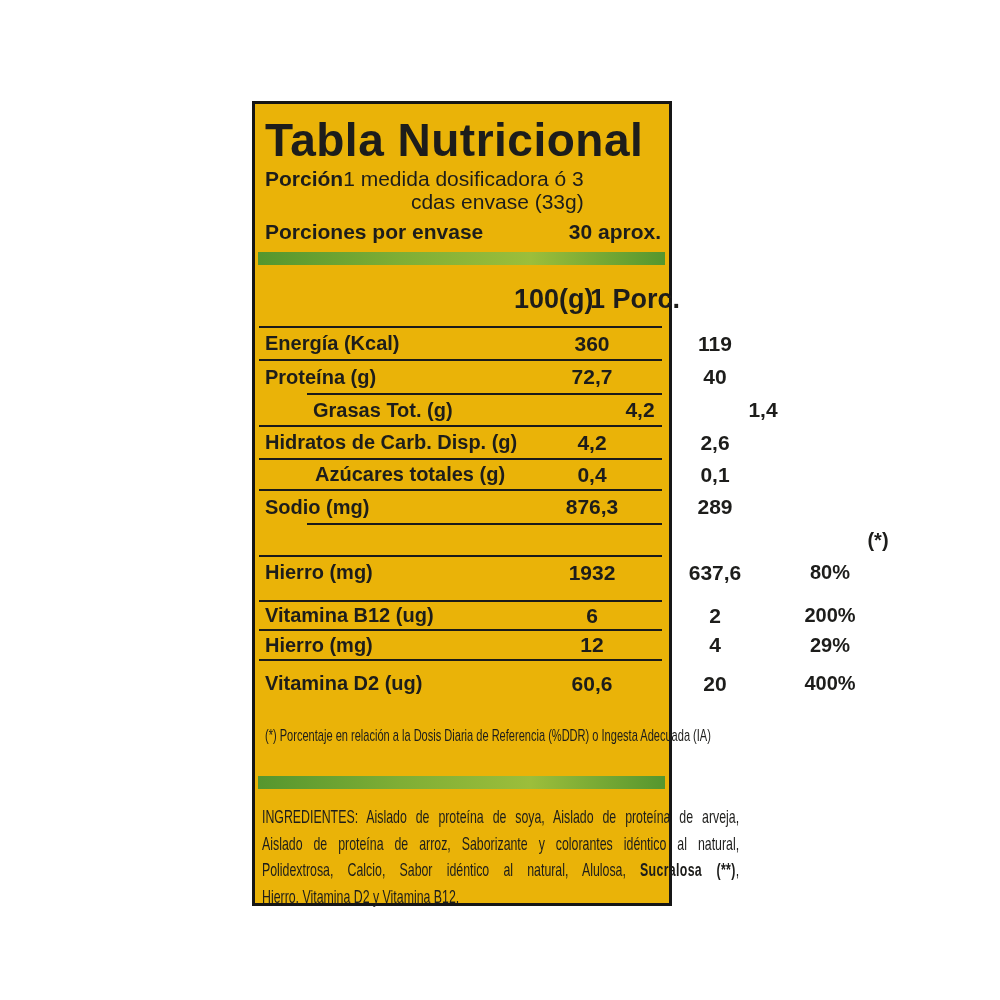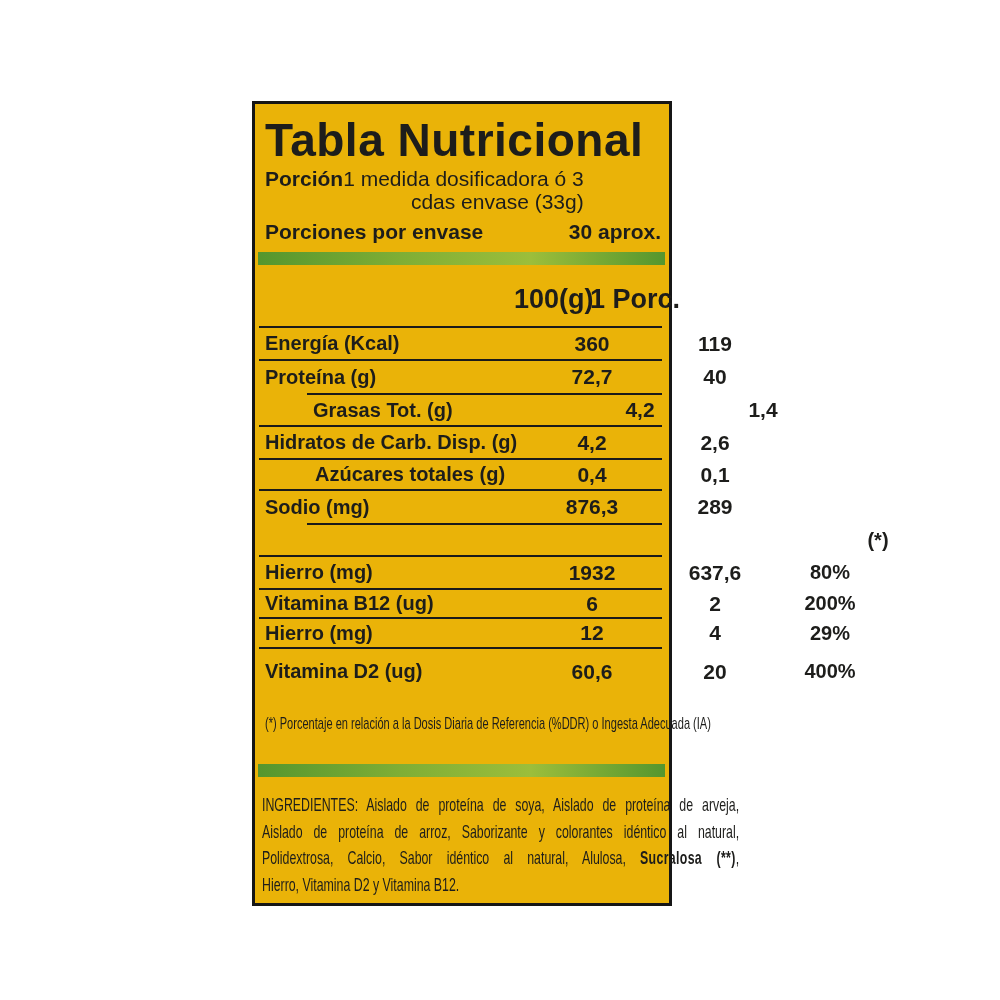--- a/index.html
+++ b/index.html
@@ -33,21 +33,21 @@
     display: grid; grid-template-columns: 255px 76px 90px 60px;
     align-items: center;
   }
   .trow .cell-label { font-size: 20px; font-weight: bold; white-space: nowrap; padding-left: 6px; }
   .trow .cell-num { font-size: 21px; font-weight: bold; text-align: center; white-space: nowrap; }
   .trow .cell-pct { font-size: 20px; font-weight: bold; text-align: center; white-space: nowrap; }
   .thead { height: 61px; align-items: end; }
   .thead .cell-num { padding-bottom: 11px; font-size: 27px; }
   .ruled { border-top: 2px solid #1a1a1a; gap: 40px; }
   .h33 { height: 33px; } .h34 { height: 34px; } .h32 { height: 32px; margin-left: 48px; }
-  .h31 { height: 31px; } .h29 { height: 29px; } .h30 { height: 30px; } .h47 { height: 47px; }
+  .h31 { height: 31px; } .h29 { height: 29px; margin-top: 12px; } .h30 { height: 30px; } .h47 { height: 47px; }
   .indent .cell-label { padding-left: 56px; }
 
   .condensed {
     width: 734px;
     transform: scaleX(0.65);
     transform-origin: 0 0;
   }
   .footnote-wrap { margin: 18px 0 0 4px; padding-left: 6px; }
   .footnote { font-size: 17px; line-height: 24px; white-space: nowrap; }
   .bar2 { margin-top: 28px; }

